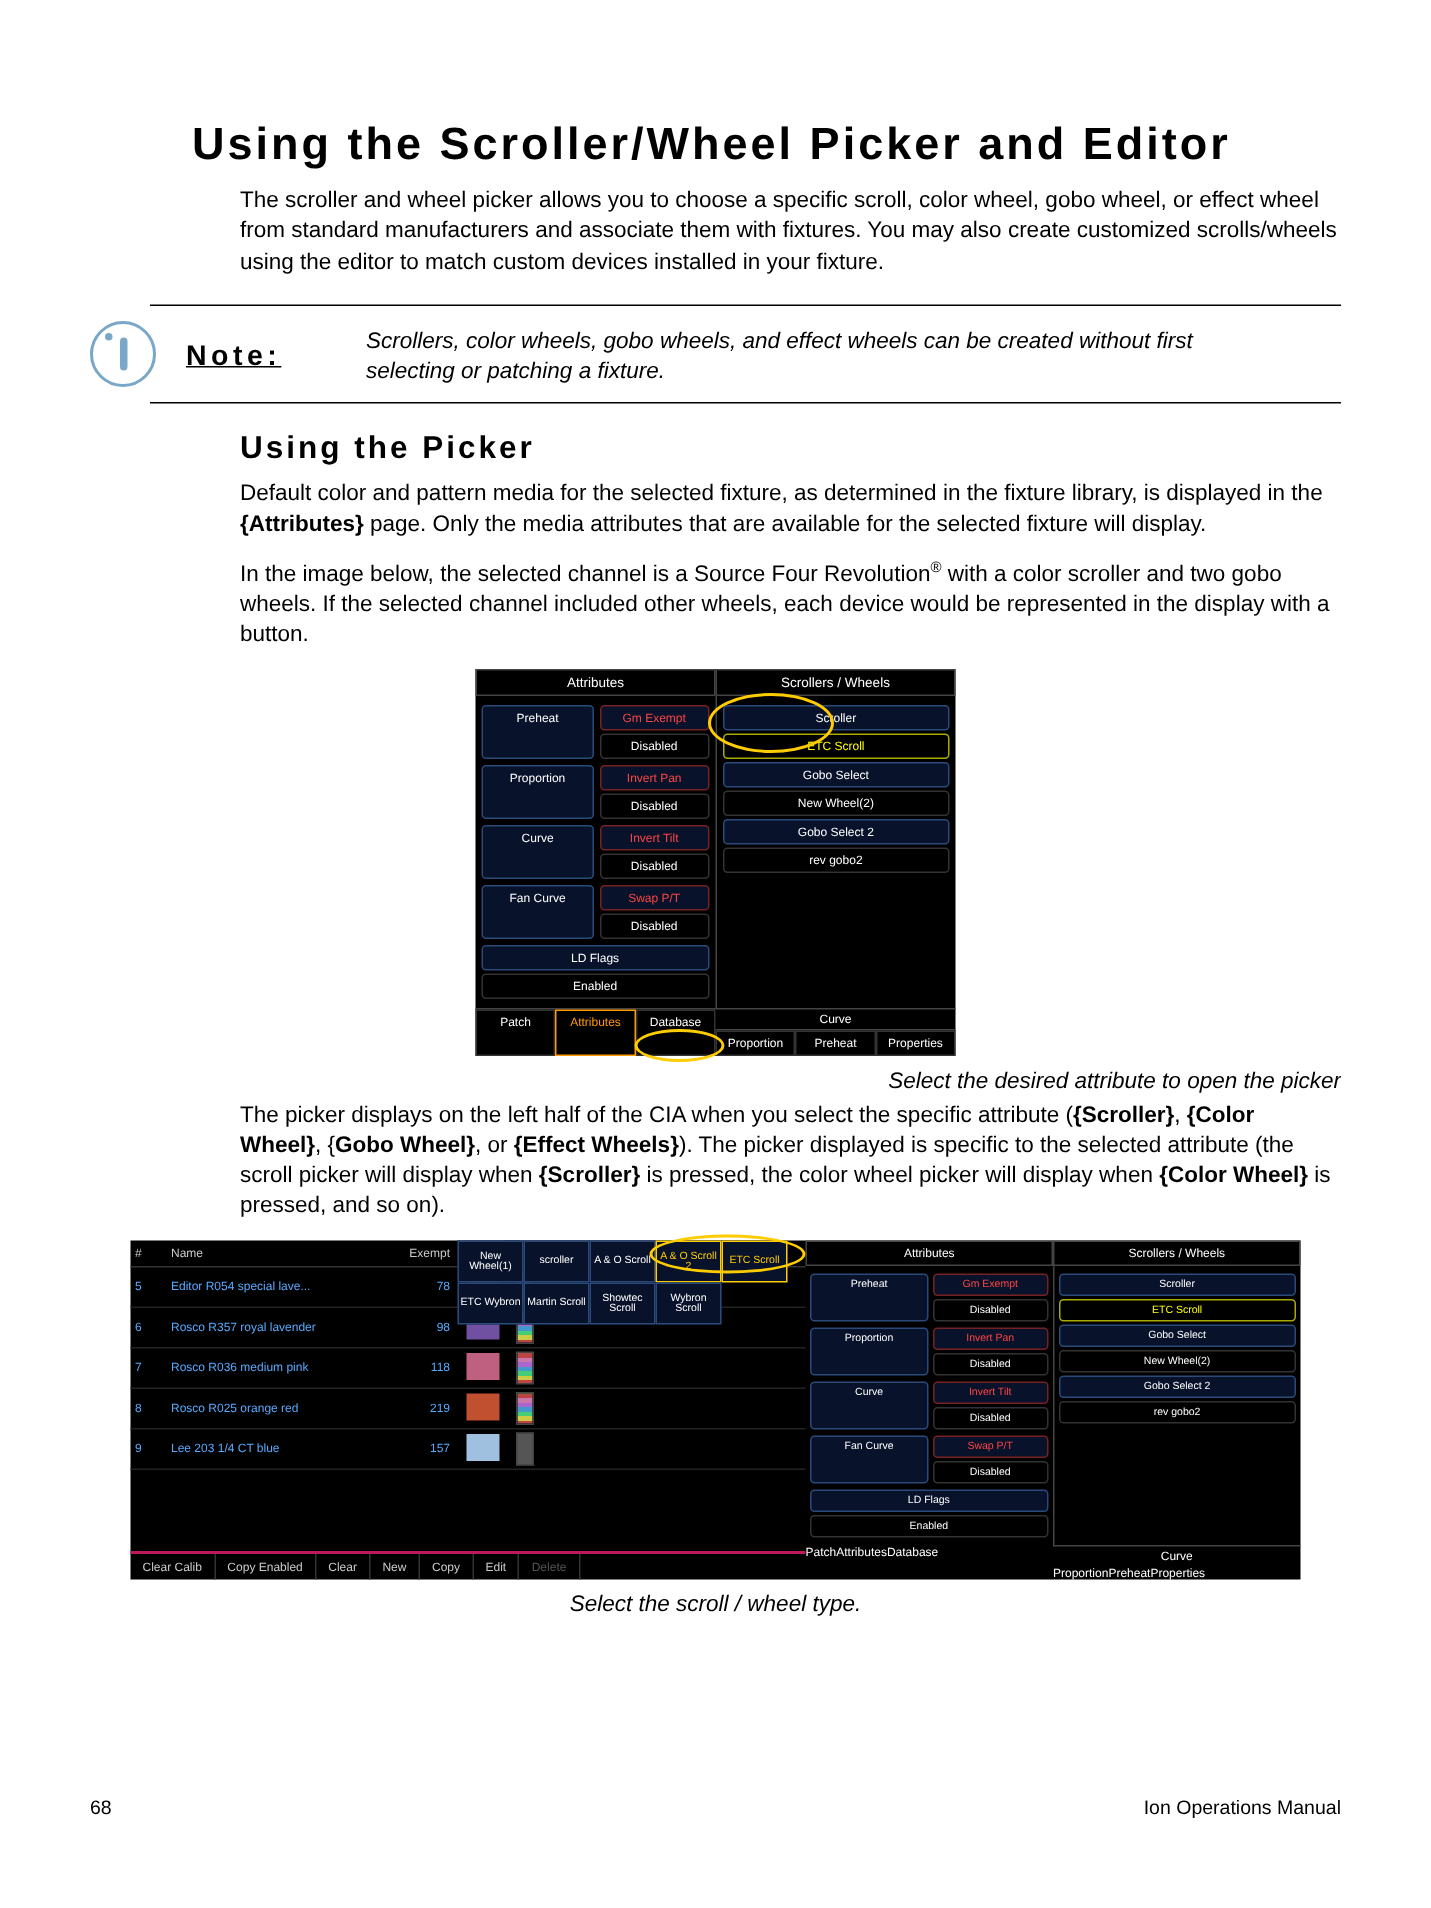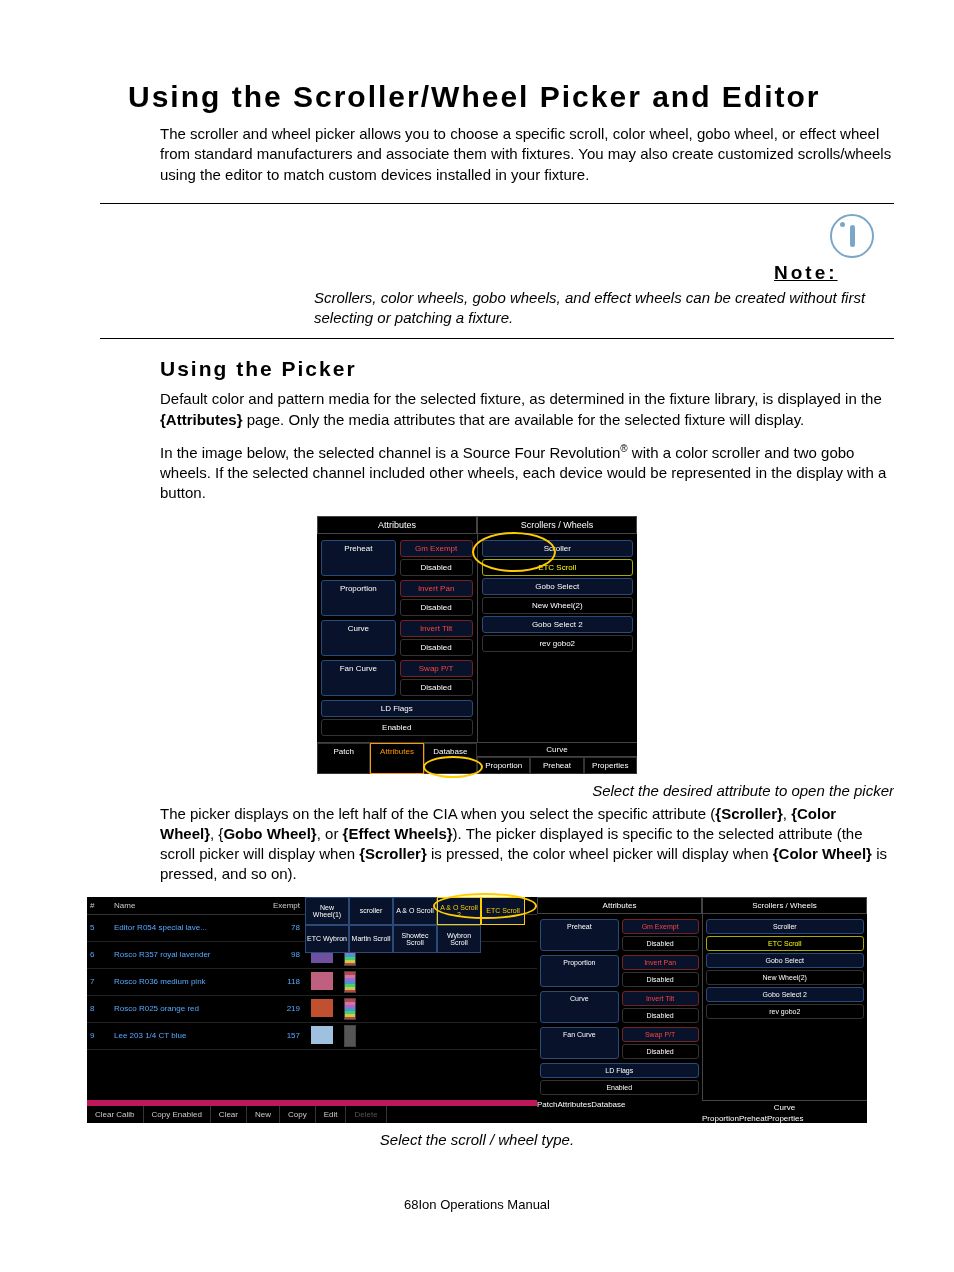--- a/index.html
+++ b/index.html
@@ -30,23 +30,22 @@
     position: relative;
     margin: 18px 0 12px 0;
   }
   .note-rule-top, .note-rule-bot {
     border-top: 1px solid #000;
     margin-left: 40px;
     margin-right: 0;
   }
   .note-inner {
     display: flex;
-    align-items: flex-end;
+    align-items: center;
     padding: 10px 0 10px 0;
-    flex-direction: column;
   }
   .note-icon {
     width: 40px; height: 40px;
     border: 2px solid #7aa7c7;
     border-radius: 50%;
     position: relative;
     margin-right: 20px;
     flex-shrink: 0;
   }
   .note-icon::before {
@@ -172,21 +171,21 @@
   .list-hdr { display: flex; border-bottom: 1px solid #333; }
   .list-hdr .c { padding: 4px 3px; color: #ccc; }
   .list-rows { flex: 1; }
   .row { display: flex; border-bottom: 1px solid #222; min-height: 24px; align-items: center; }
   .row .c { padding: 3px 3px; color: #5af; }
   .c.num { width: 18px; }
   .c.name { width: 145px; }
   .c.calib { width: 35px; text-align: right; padding-right: 8px; }
   .c.cg { width: 30px; }
   .swatch { width: 22px; height: 18px; display: inline-block; }
-  .btnbar { display: flex; gap: 0; border-top: 6px solid #be185d; }
+  .btnbar { display: flex; gap: 0; border-top: 2px solid #be185d; }
   .btnbar .b {
     flex: 0 0 auto;
     padding: 4px 8px;
     text-align: center;
     font-size: 8px;
     color: #ccc;
     border-right: 1px solid #333;
   }
   .scrollerbtns {
     position: absolute;
@@ -207,21 +206,21 @@
     justify-content: center;
     box-sizing: border-box;
     padding: 1px;
   }
   .sbtn.sel { border-color: #fc0; color: #fc0; }
   .footer {
     position: absolute;
     bottom: 60px;
     left: 60px; right: 60px;
     display: flex;
-    justify-content: center;
+    justify-content: space-between;
     font-size: 13px;
   }
   .vstrip {
     width: 10px;
     align-self: stretch;
     margin: 2px 2px 2px 0;
     background: repeating-linear-gradient(180deg,
       #b44 0 3px, #c7a 3px 6px, #a6c 6px 9px, #49c 9px 12px, #4c7 12px 15px, #cc4 15px 18px);
     border: 1px solid #444;
   }

